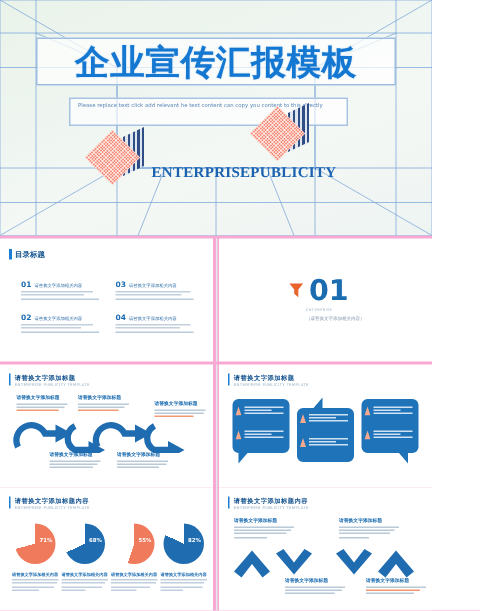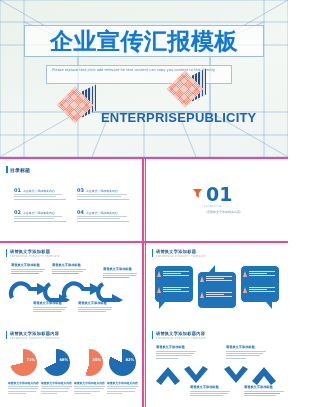--- a/index.html
+++ b/index.html
@@ -2,21 +2,21 @@
 <html><head>
 <meta charset="utf-8">
 <style>
   html,body{margin:0;padding:0;}
   body{
     width:288px;height:407px;
     background:#ffffff;
     font-family:"Liberation Sans","DejaVu Sans",sans-serif;
     overflow:hidden;
   }
-  .deck{position:relative;width:288px;height:407px;background:#ec4899;}
+  .deck{position:relative;width:288px;height:407px;background:#f9a8d4;}
 
   
   .cover{
     position:absolute;left:0;top:0;width:288px;height:157px;
     background:linear-gradient(160deg,#eaf3ea 0%,#eef5f0 35%,#f4f8f5 60%,#eef4f2 100%);
     overflow:hidden;
   }
   .cover .persp{position:absolute;left:0;top:0;width:288px;height:157px;}
   .cover .persp line,.cover .persp rect,.cover .persp polyline{
     stroke:#7aa6d8;fill:none;stroke-width:.5;
@@ -54,22 +54,22 @@
   }
   .cube .side{
     position:absolute;left:22px;top:0px;width:14px;height:26px;
     background:repeating-linear-gradient(90deg,#2f4e86 0 1.6px,#dfe6ef 1.6px 3.2px);
     transform:skewY(-26deg);
   }
   .cube-a{left:60px;top:88px;}
   .cube-b{left:170px;top:72px;}
   .cover-en{
     position:absolute;left:101px;top:110px;
-    font-size:13px;font-weight:bold;color:#1b63b0;letter-spacing:.2px;
-    font-family:Liberation Sans, sans-serif;
+    font-size:10px;font-weight:bold;color:#1b63b0;letter-spacing:.2px;
+    font-family:Liberation Serif, serif;
   }
   .cover-author{
     position:absolute;left:33px;top:130px;width:86px;height:15px;
     background:rgba(255,255,255,.85);border:.5px solid #a8c3e2;
     box-sizing:border-box;display:flex;align-items:center;padding-left:6px;
   }
   .cover-author span{font-size:6.4px;font-weight:bold;color:#1b63b0;
     font-family:"DejaVu Sans",sans-serif;}
 
   

